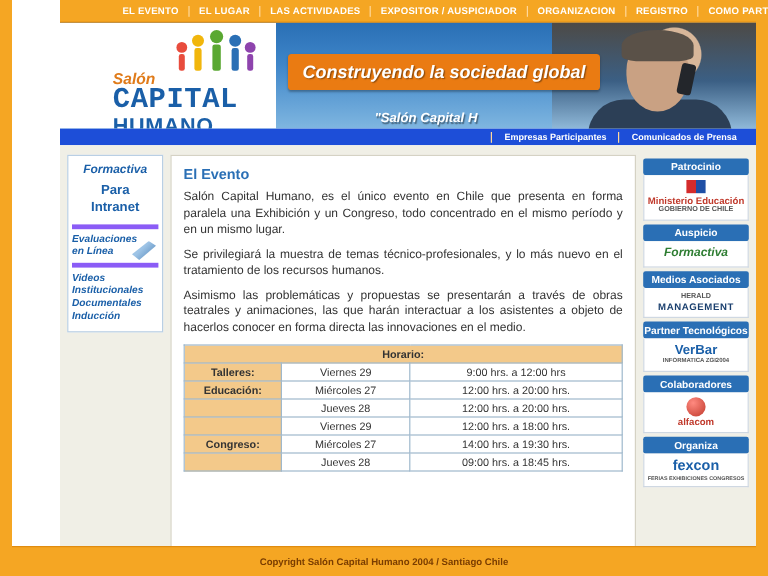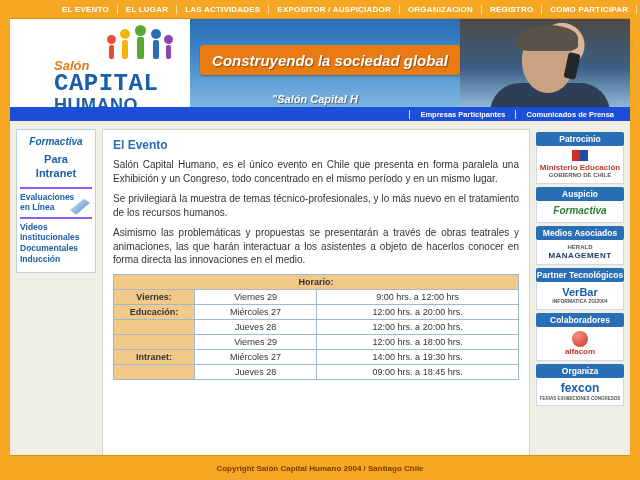--- a/index.html
+++ b/index.html
@@ -17,20 +17,21 @@
   #page {
     position: relative;
     width: 640px;
     height: 480px;
     background: #ffffff;
     box-sizing: border-box;
     border-left: 10px solid #f5a623;
     border-right: 10px solid #f5a623;
     border-top: 0;
     border-bottom: 0;
+    padding-left: 40px;
   }
   
   .topnav {
     height: 18px;
     background: #f5a623;
     display: flex;
     align-items: center;
     padding-left: 44px;
     border-bottom: 1px solid #e08c10;
   }
@@ -222,22 +223,23 @@
     color: #1a5fa8;
     font-size: 11px;
     font-weight: bold;
     line-height: 1.25;
     padding-bottom: 6px;
     cursor: pointer;
   }
   .ico-block {
     position: relative;
     padding: 3px 0 4px 0;
-    border-top: 2px solid #8b5cf6;
+    border-top: 4px solid #8b5cf6;
     cursor: pointer;
+    font-style: italic;
   }
   .ico-block .lbl {
     color: #1a5fa8;
     font-size: 8.5px;
     font-weight: bold;
     line-height: 1.25;
   }
   .pen {
     position: absolute;
     right: 2px;
@@ -452,41 +454,41 @@
       <p class="main-p">Se privilegiará la muestra de temas técnico-profesionales, y lo más nuevo en el tratamiento de los recursos humanos.</p>
       <p class="main-p">Asimismo las problemáticas y propuestas se presentarán a través de obras teatrales y animaciones, las que harán interactuar a los asistentes a objeto de hacerlos conocer en forma directa las innovaciones en el medio.</p>
 
 
       <table class="info">
         <tbody>
           <tr>
             <td class="hdr" colspan="3">Horario:</td>
           </tr>
           <tr>
-            <td class="lab">Viernes:</td>
+            <td class="lab">Talleres:</td>
             <td class="val">Viernes 29</td>
             <td class="val">9:00 hrs. a 12:00 hrs</td>
           </tr>
           <tr>
             <td class="lab">Educación:</td>
             <td class="val">Miércoles 27</td>
             <td class="val">12:00 hrs. a 20:00 hrs.</td>
           </tr>
           <tr>
             <td class="lab"></td>
             <td class="val">Jueves 28</td>
             <td class="val">12:00 hrs. a 20:00 hrs.</td>
           </tr>
           <tr>
             <td class="lab"></td>
             <td class="val">Viernes 29</td>
             <td class="val">12:00 hrs. a 18:00 hrs.</td>
           </tr>
           <tr>
-            <td class="lab">Intranet:</td>
+            <td class="lab">Congreso:</td>
             <td class="val">Miércoles 27</td>
             <td class="val">14:00 hrs. a 19:30 hrs.</td>
           </tr>
           <tr>
             <td class="lab"></td>
             <td class="val">Jueves 28</td>
             <td class="val">09:00 hrs. a 18:45 hrs.</td>
           </tr>
         </tbody>
       </table>

